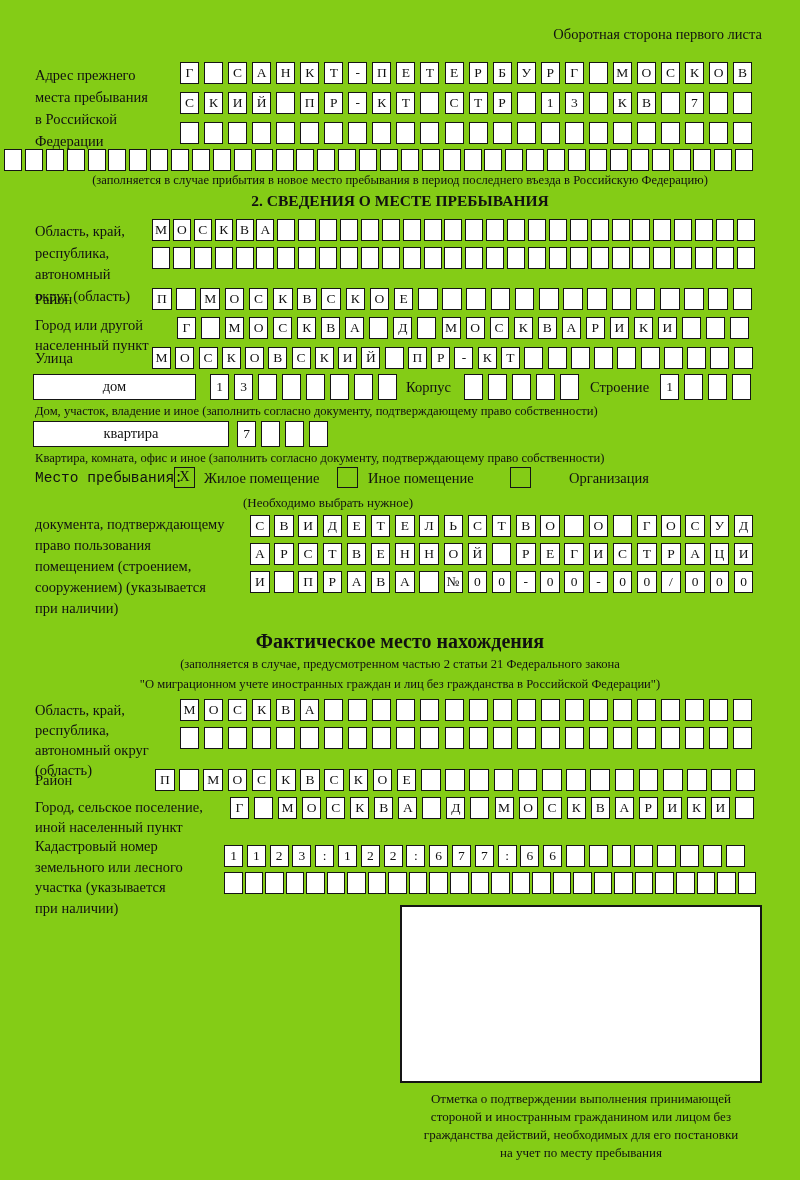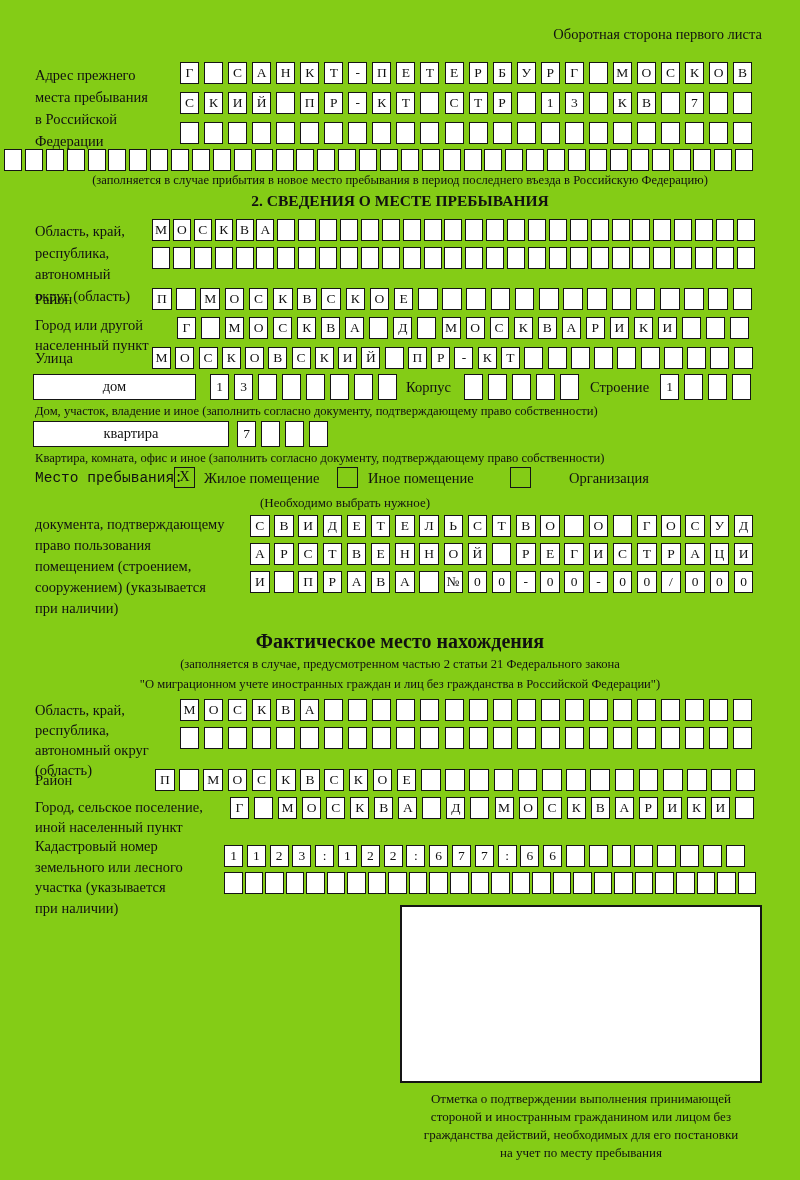--- a/index.html
+++ b/index.html
@@ -369,21 +369,21 @@
     </div>
   <div class="abs" style="left:35px; top:451px; font-size:12.6px;">Квартира, комната, офис и иное (заполнить согласно документу, подтверждающему право собственности)</div>
 
   <div class="abs label" style="left:35px; top:470px;font-family:Liberation Mono, monospace;">Место пребывания:</div>
   <div class="checkbox" style="left:174px; top:467px;">X</div>
   <div class="opt" style="left:204px; top:470px;">Жилое помещение</div>
   <div class="checkbox" style="left:337px; top:467px;"></div>
   <div class="opt" style="left:368px; top:470px;">Иное помещение</div>
   <div class="checkbox" style="left:510px; top:467px;"></div>
   <div class="opt" style="left:553px; top:470px;margin-left:16px;">Организация</div>
-  <div class="abs" style="left:175px; top:495px; width:340px; text-align:center; font-size:13px;">(Необходимо выбрать нужное)</div>
+  <div class="abs" style="left:158px; top:495px; width:340px; text-align:center; font-size:13px;">(Необходимо выбрать нужное)</div>
 
   <div class="abs label" style="left:35px; top:514px; line-height:21px;">
     <div>документа, подтверждающему</div>
     <div>право пользования</div>
     <div>помещением (строением,</div>
     <div>сооружением) (указывается</div>
     <div>при наличии)</div>
   </div>
   <div class="row pdoc" style="left:250px; top:515px;">
       <span class="cell">С</span>

